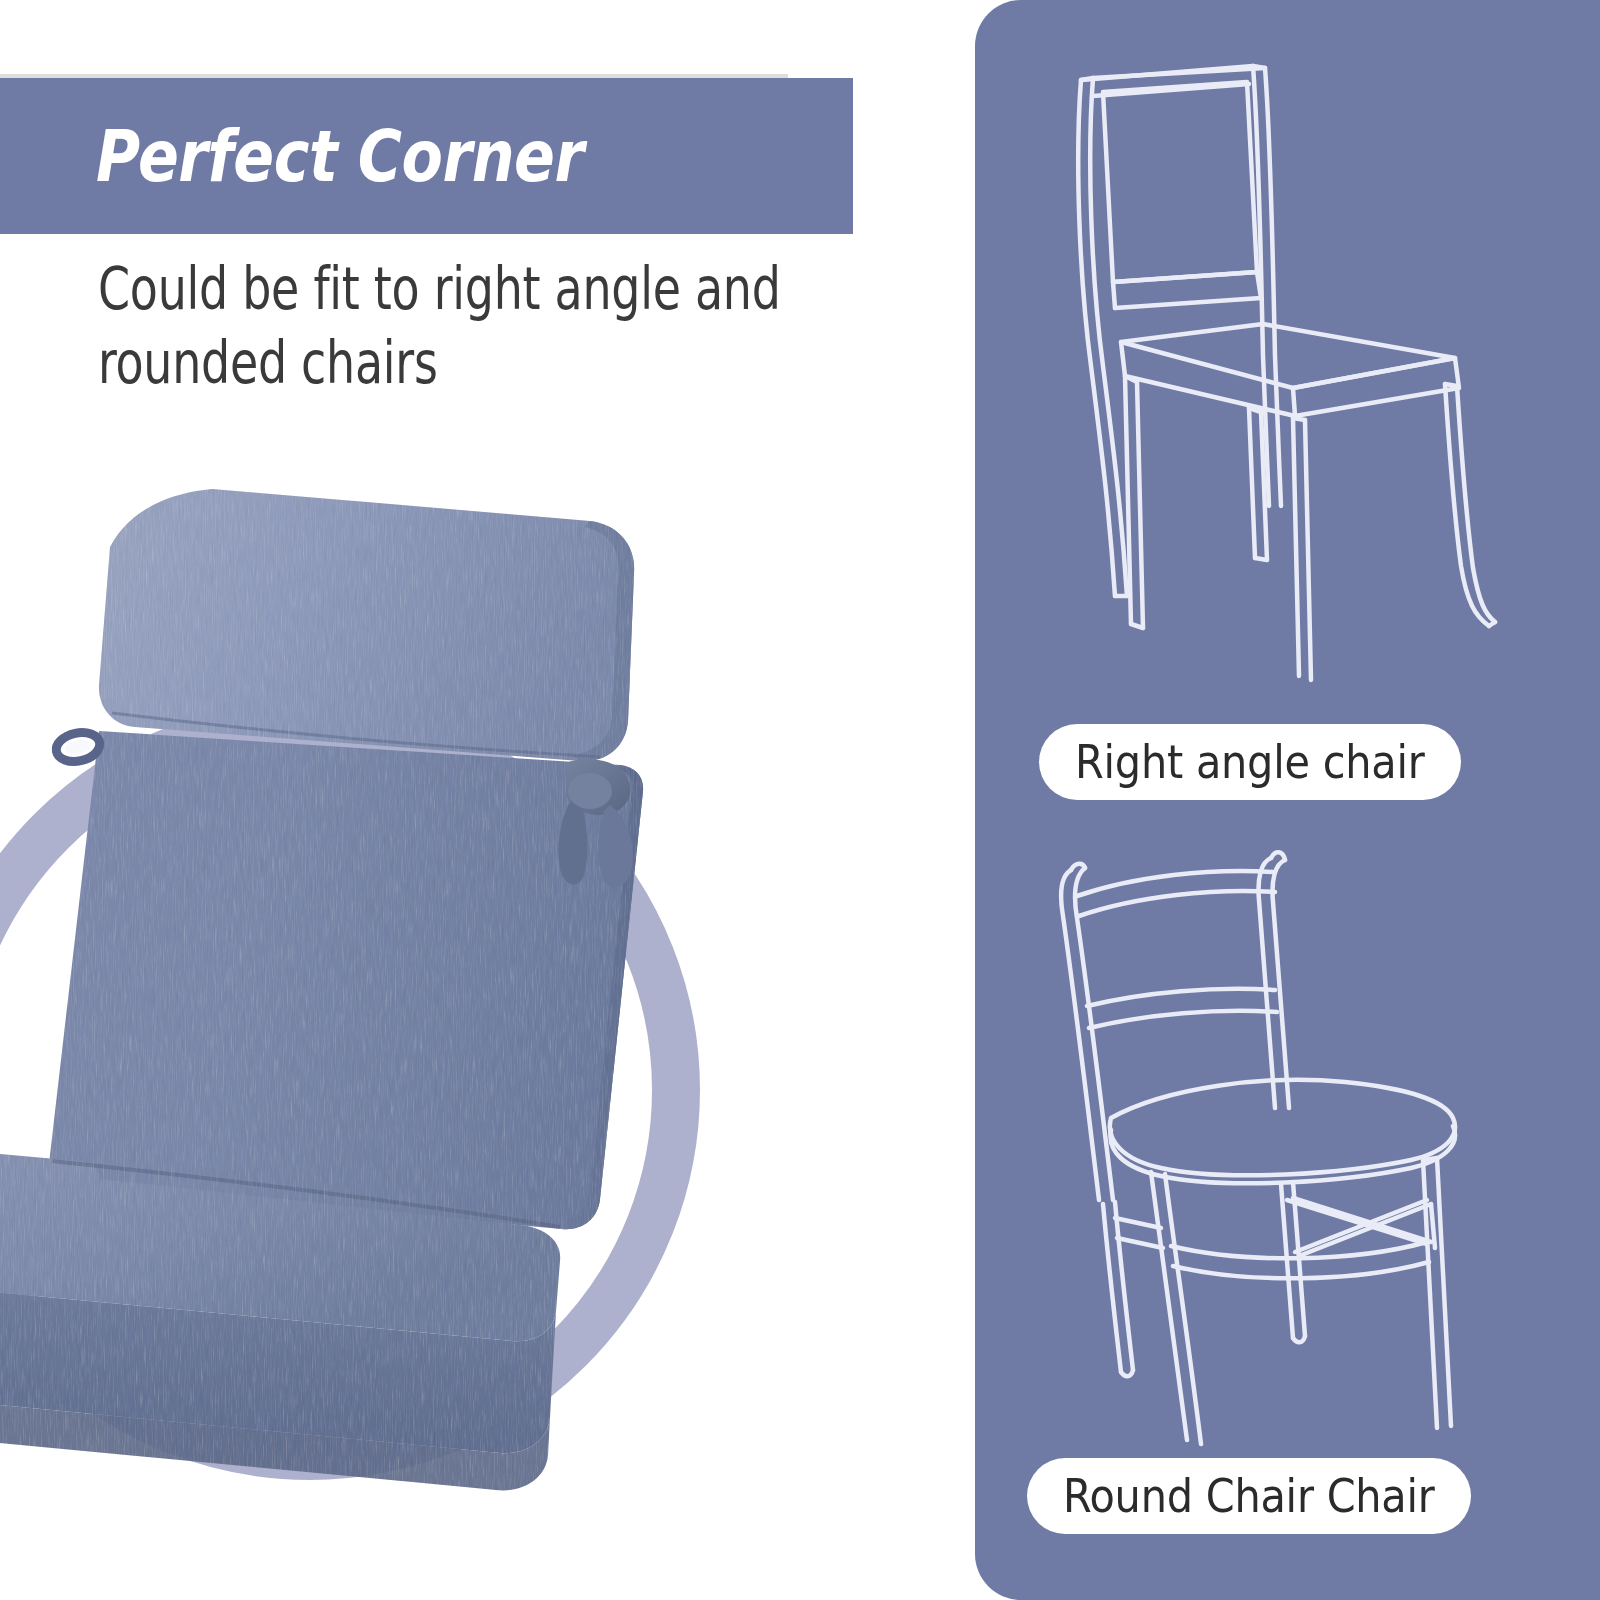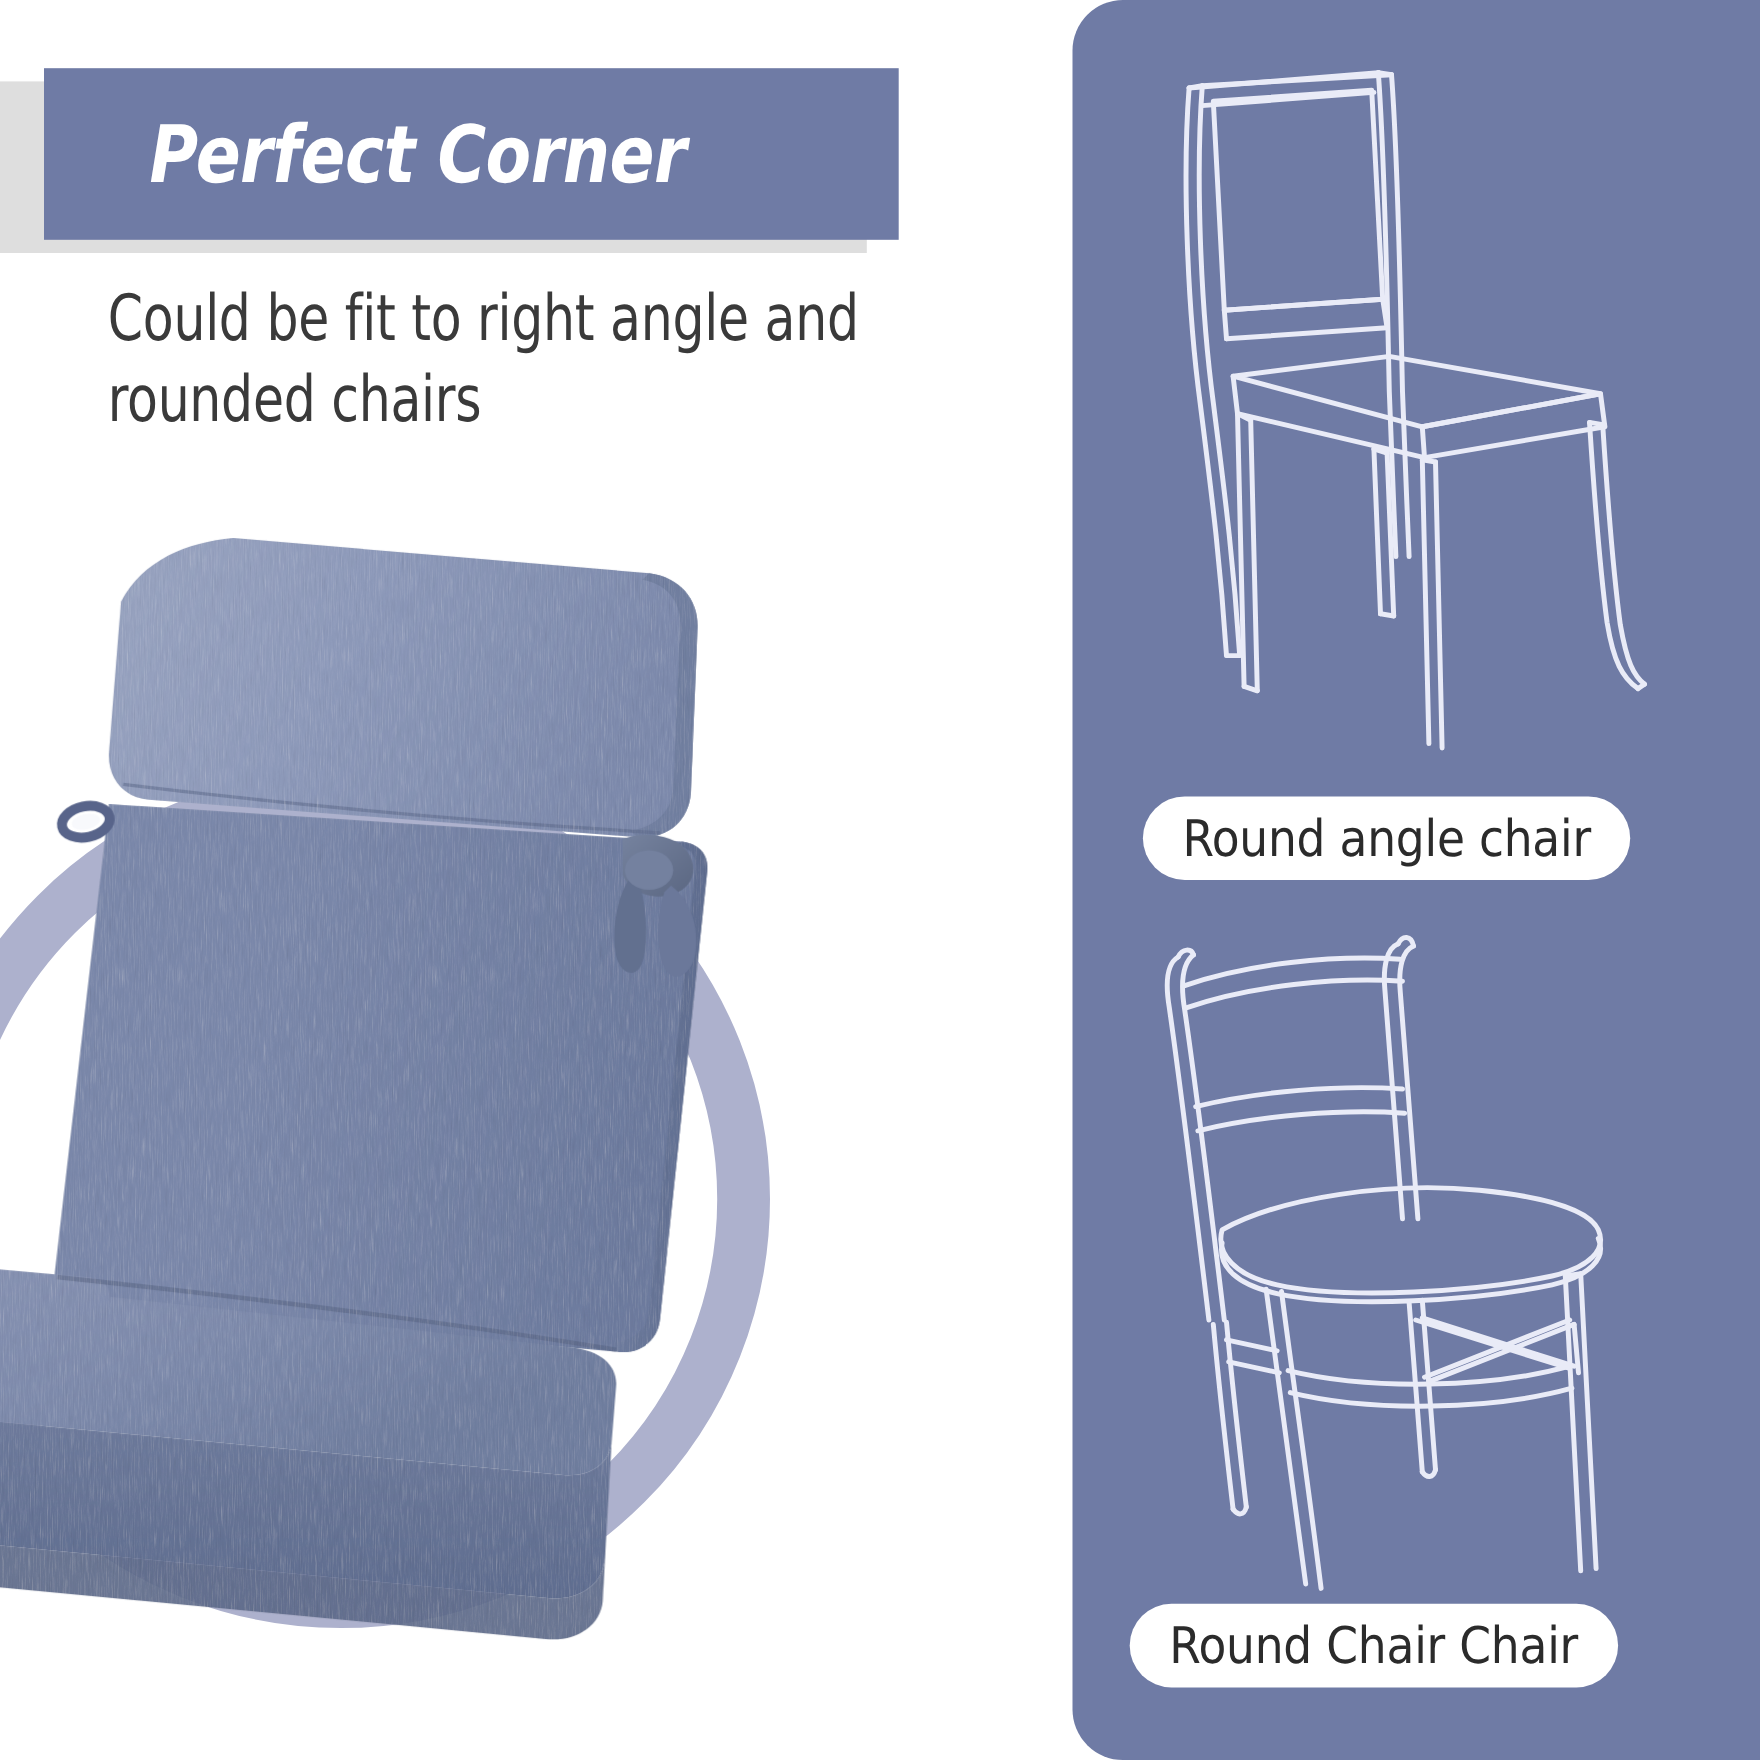--- a/index.html
+++ b/index.html
@@ -43,28 +43,27 @@
     left: 0px;
     top: 74px;
     width: 788px;
     height: 156px;
     background: #dedede;
     z-index: 2;
   }
   .banner {
     position: absolute;
     left: 0px;
-    top: 62px;
-    width: 777px;
+    top: 78px;
+    width: 853px;
     height: 156px;
     background: #6f7ba5;
     z-index: 3;
     display: flex;
     align-items: center;
-    margin-left: 40px;
   }
   .banner-title {
     color: #ffffff;
     font-family: "DejaVu Sans Condensed", "Liberation Sans Narrow", "Liberation Sans", sans-serif;
     font-size: 72px;
     font-weight: bold;
     font-style: italic;
     letter-spacing: -0.5px;
     margin-left: 96px;
     white-space: nowrap;
@@ -296,21 +295,21 @@
           <path d="M514 590 L520 586"></path>
 
           <path d="M318 382 C320 460 322 540 324 640"></path>
           <path d="M330 384 C332 462 334 542 336 644"></path>
           <path d="M318 382 L330 384"></path>
         </g>
       </svg>
     </div>
 
     <div class="pill top-label">
-      <span>Round angle chair</span>
+      <span>Right angle chair</span>
     </div>
 
     <div class="chair-art bottom">
       <svg viewBox="0 0 625 660" xmlns="http://www.w3.org/2000/svg">
         <g fill="none" stroke="#e9ebf7" stroke-width="4.5" stroke-linecap="round" stroke-linejoin="round">
 
           <path d="M96 70 C86 76 84 92 88 116 C100 200 112 300 124 400"></path>
           <path d="M110 68 C100 76 98 94 102 118 C114 200 126 300 138 400"></path>
           <path d="M96 70 C100 62 108 62 110 68"></path>
 

